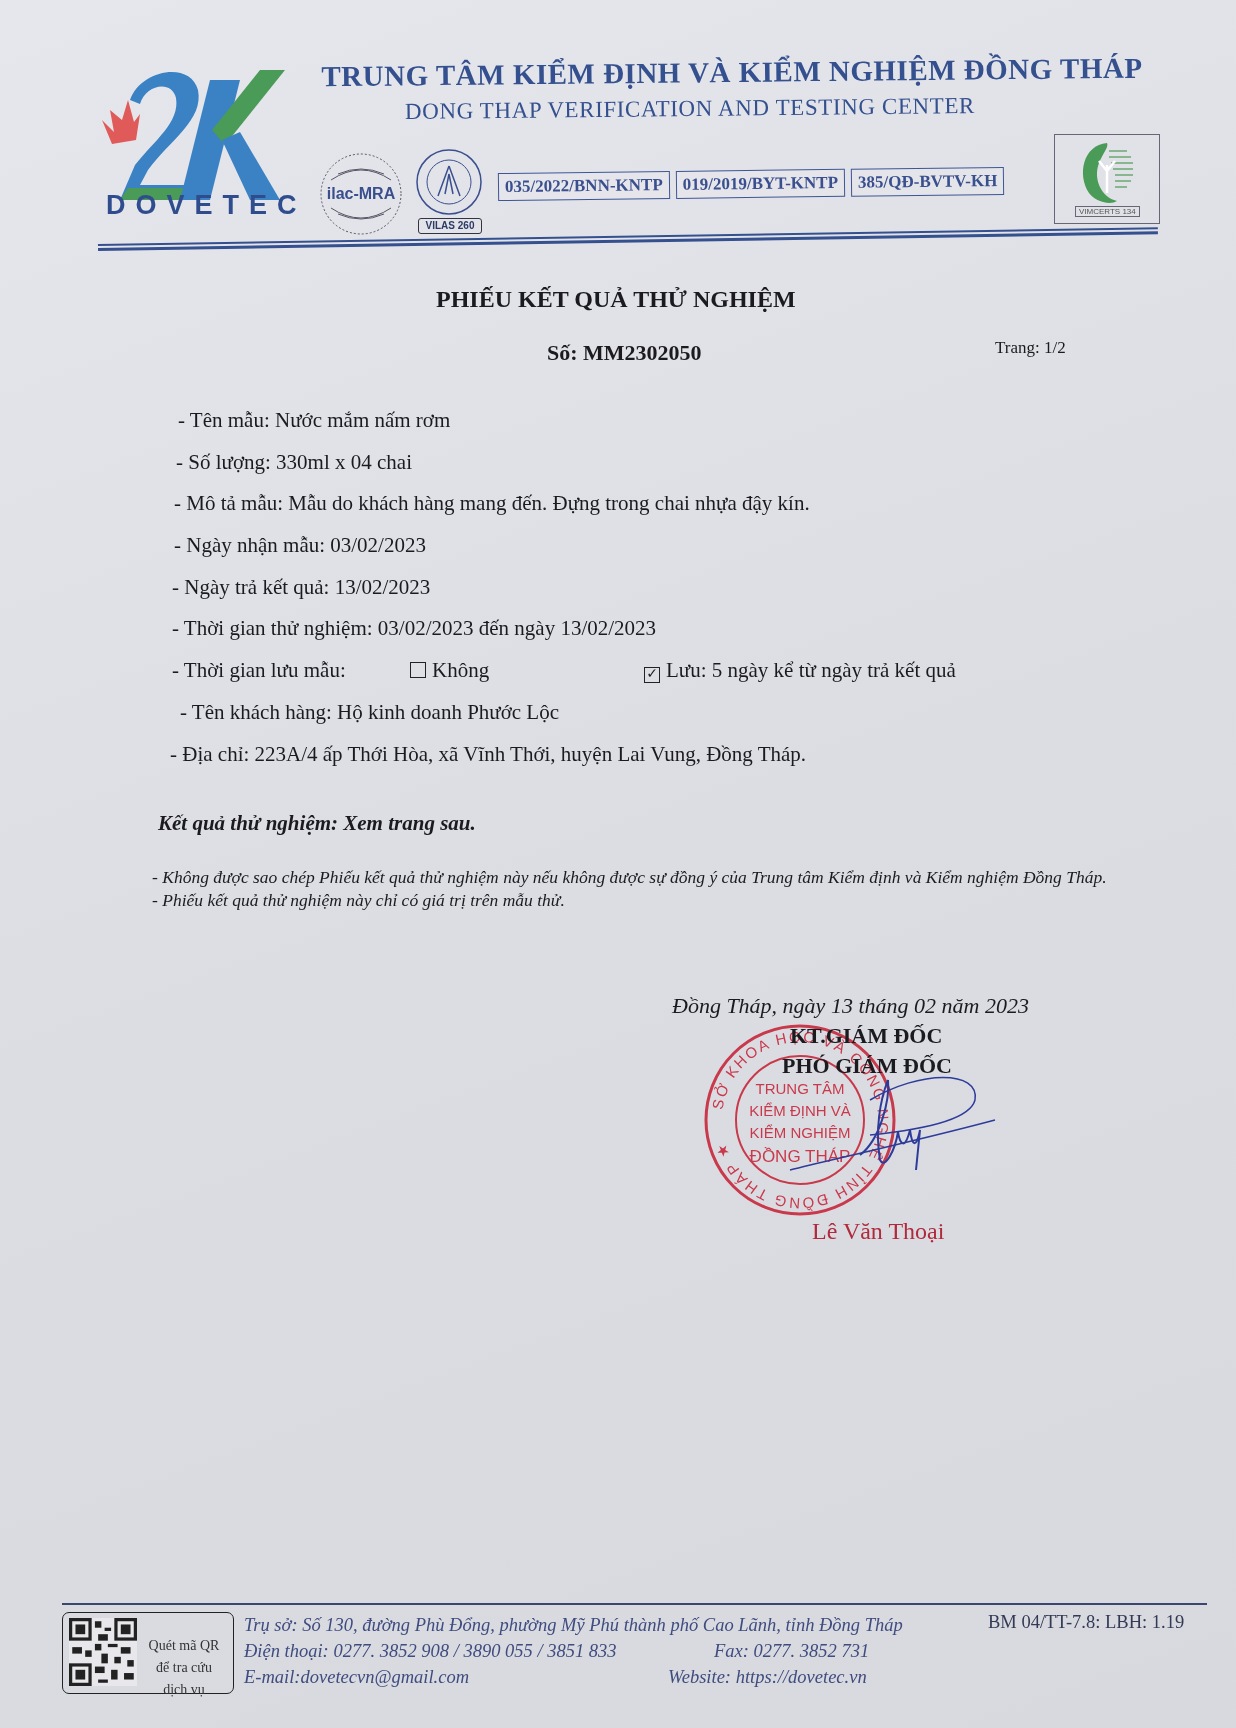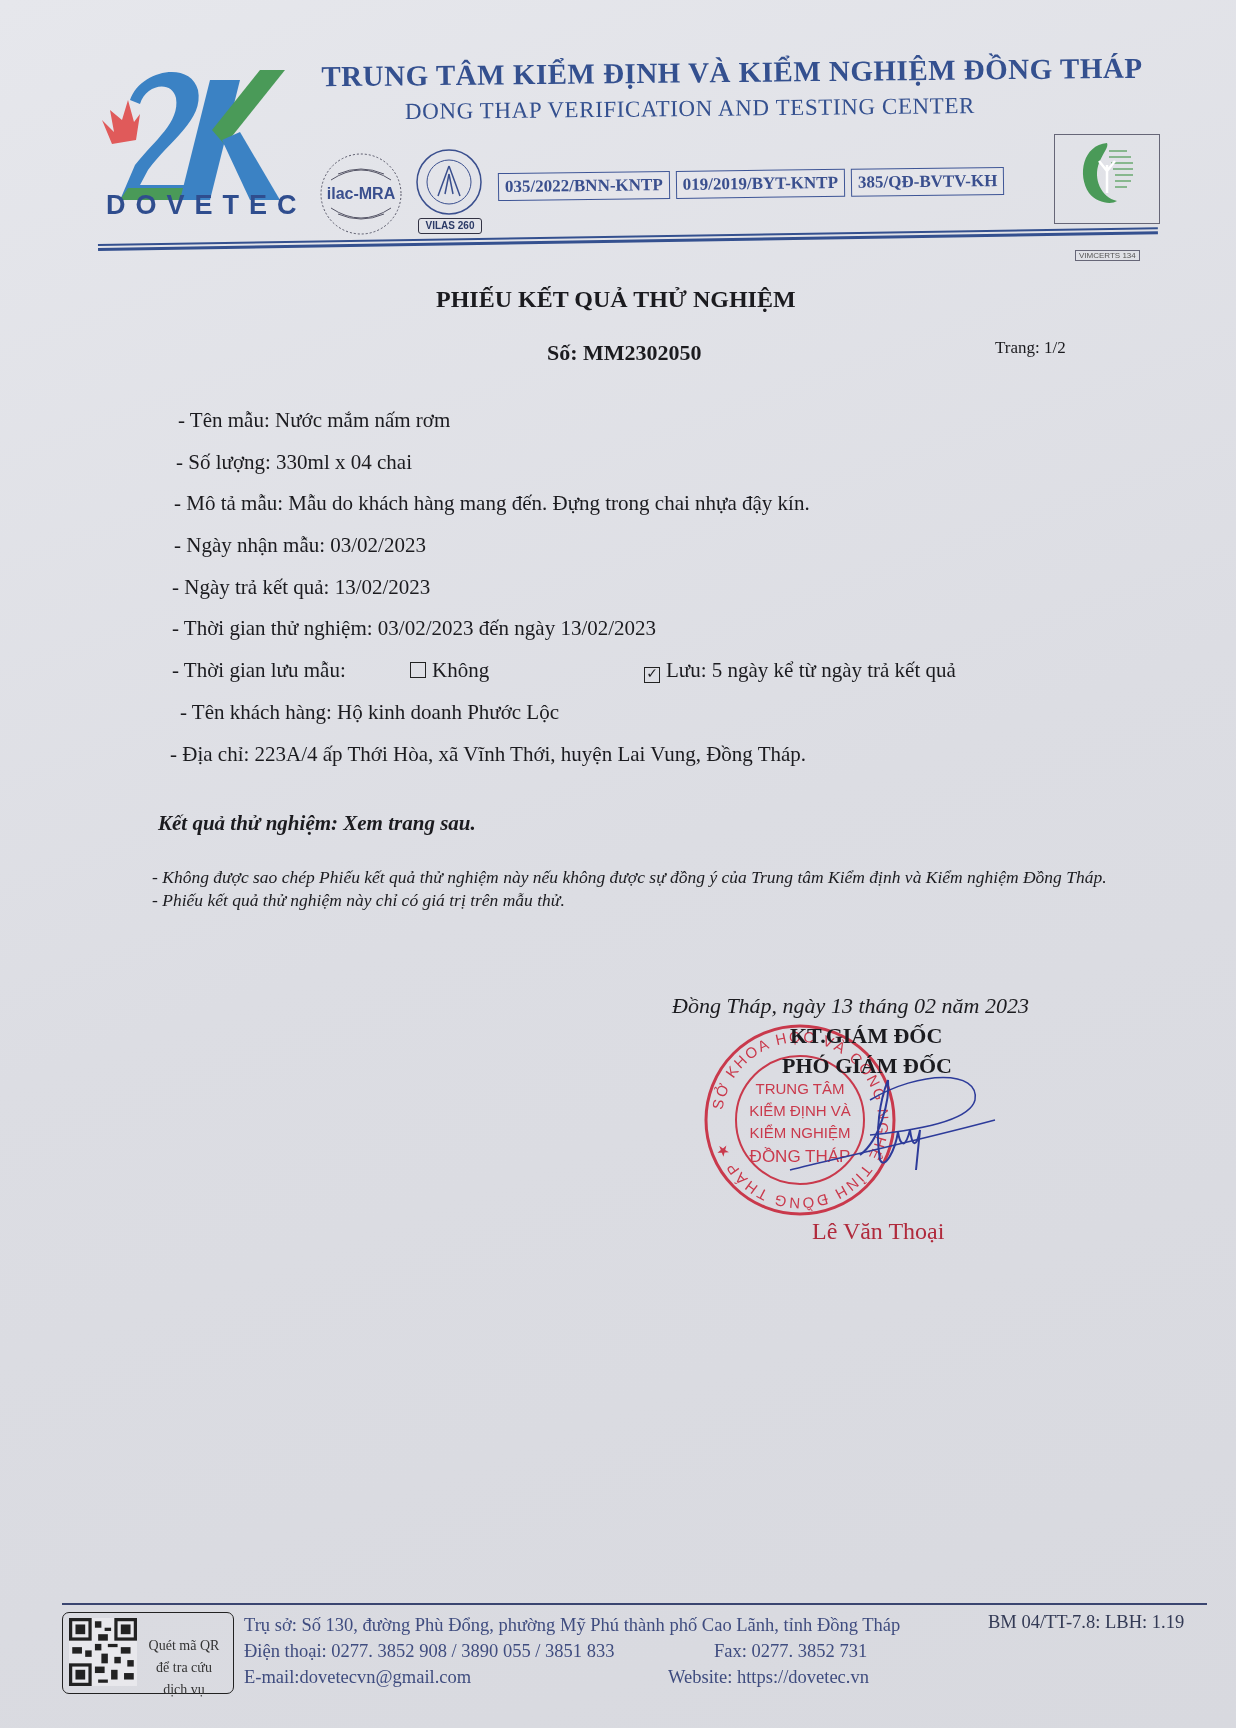--- a/index.html
+++ b/index.html
@@ -39,21 +39,21 @@
     font-size:10px; font-weight:bold; text-align:center; line-height:14px; color:#2b3a66;
   }
   .cert-codes { position:absolute; left:498px; top:170px; display:flex; gap:6px; transform:rotate(-0.7deg); }
   .cert {
     border:1.5px solid #3e5596; padding:3px 6px; color:#3a4f8e;
     font-weight:bold; font-size:17px; background:rgba(255,255,255,0.1);
   }
   .vimcerts { position:absolute; left:1054px; top:134px; width:104px; height:88px; border:1.2px solid #667; }
   .vimcerts-label {
     position:absolute; left:1075px; top:206px; border:1px solid #667;
-    font-family:"Liberation Sans",sans-serif; font-size:8px; color:#555; padding:0 3px;margin-top:44px;
+    font-family:"Liberation Sans",sans-serif; font-size:8px; color:#555; padding:0 3px;
   }
   .header-rule { position:absolute; left:98px; top:244px; width:1060px; height:6px; transform:rotate(-0.9deg); transform-origin:left center; }
   .header-rule .r1 { height:2px; background:#34508f; }
   .header-rule .r2 { height:3px; margin-top:2px; background:#34508f; }
 
   
   .doc-title {
     position:absolute; left:436px; top:286px; font-weight:bold; font-size:24px; color:#1b1b1f;
   }
   .doc-no { position:absolute; left:547px; top:340px; font-weight:bold; font-size:22px; }
@@ -85,21 +85,21 @@
   .footer-rule { position:absolute; left:62px; top:1603px; width:1145px; height:2px; background:#3a4570; }
   .qr-box {
     position:absolute; left:62px; top:1612px; width:170px; height:80px;
     border:1.5px solid #222; border-radius:7px;
   }
   .qr { position:absolute; left:6px; top:5px; width:68px; height:68px; }
   .qr-text {
     position:absolute; left:76px; top:22px; width:90px; text-align:center;
     font-size:14px; line-height:22px; color:#333;
   }
-  .footer-info { position:absolute; left:244px; top:1612px; font-size:18.5px; color:#3f4c7f; line-height:26px; white-space:nowrap; }
+  .footer-info { position:absolute; left:244px; top:1612px; font-style:italic; font-size:18.5px; color:#3f4c7f; line-height:26px; white-space:nowrap; }
   .footer-info .fax { position:absolute; left:470px; top:26px; }
   .footer-info .web { position:absolute; left:424px; top:52px; }
   .form-code { position:absolute; left:988px; top:1612px; font-size:18.5px; color:#333a55; }
 </style>
 </head>
 <body>
 
 <div class="page">
 
   <svg class="logo" viewBox="0 0 190 170">

